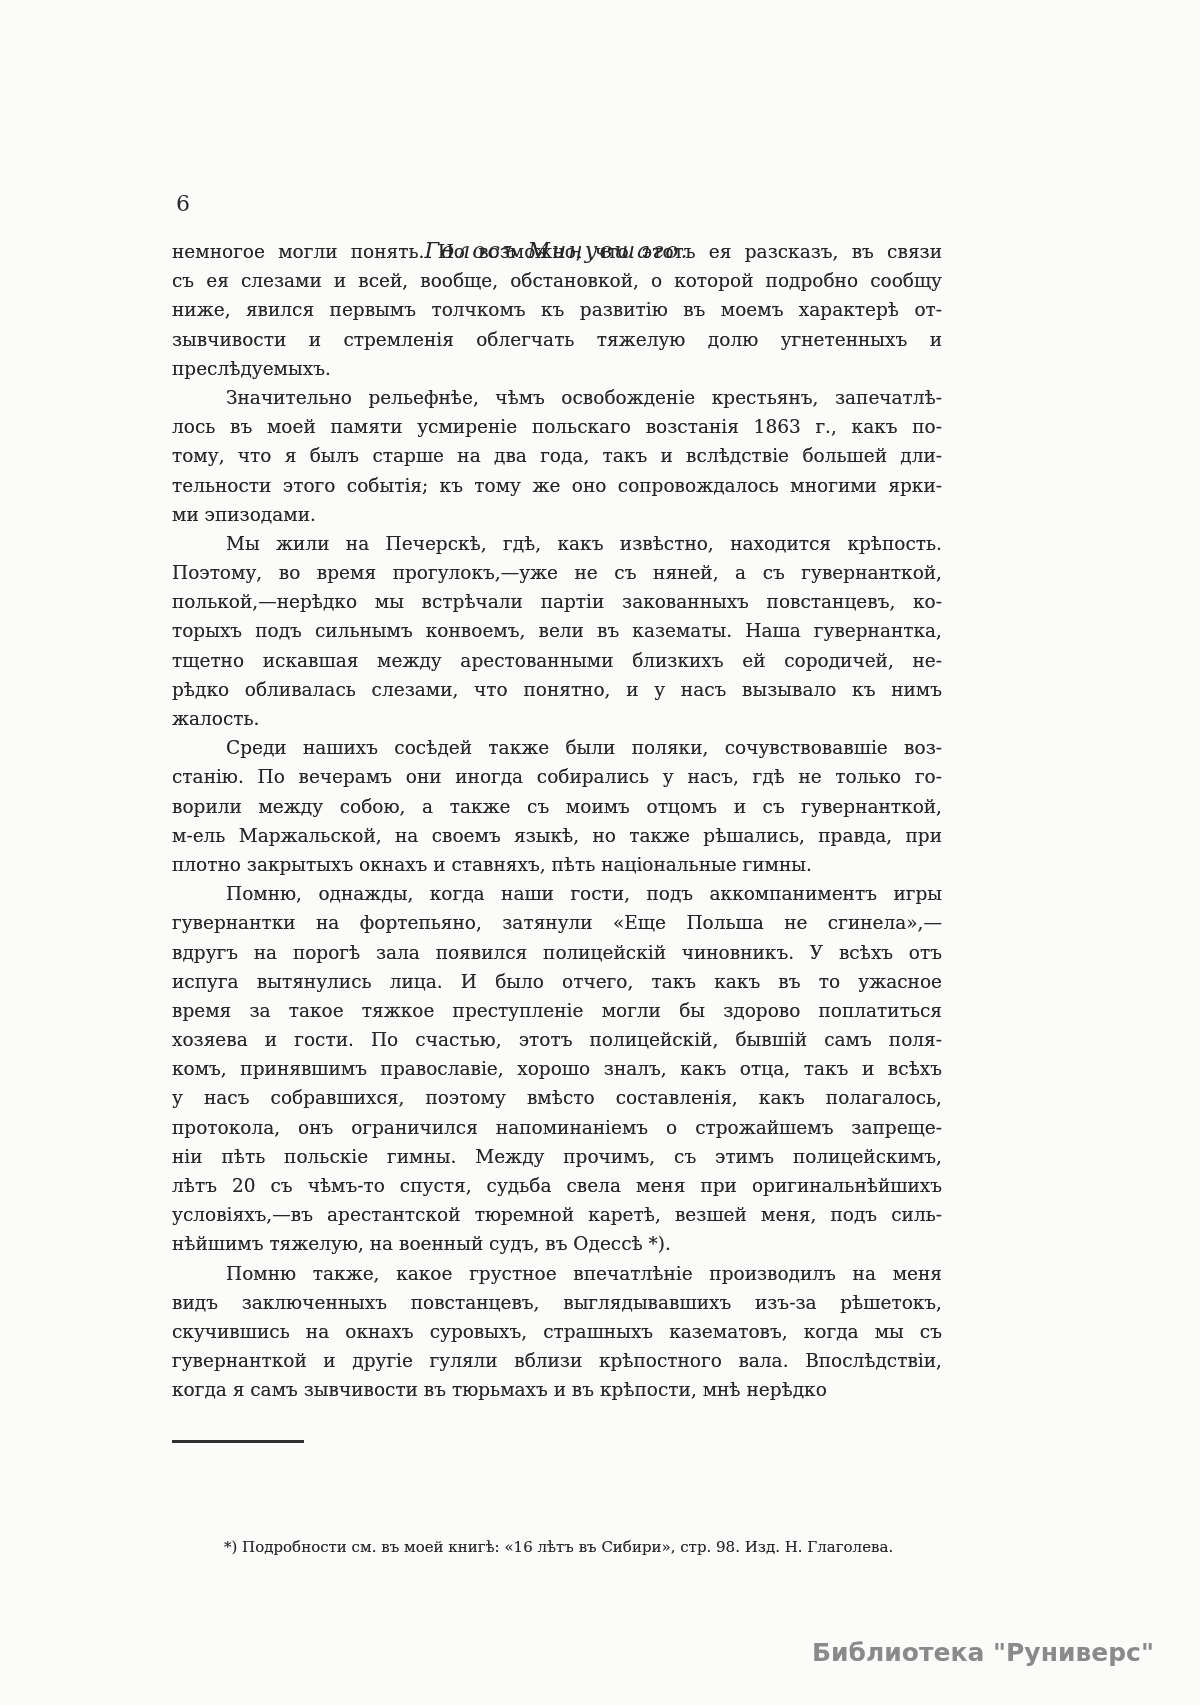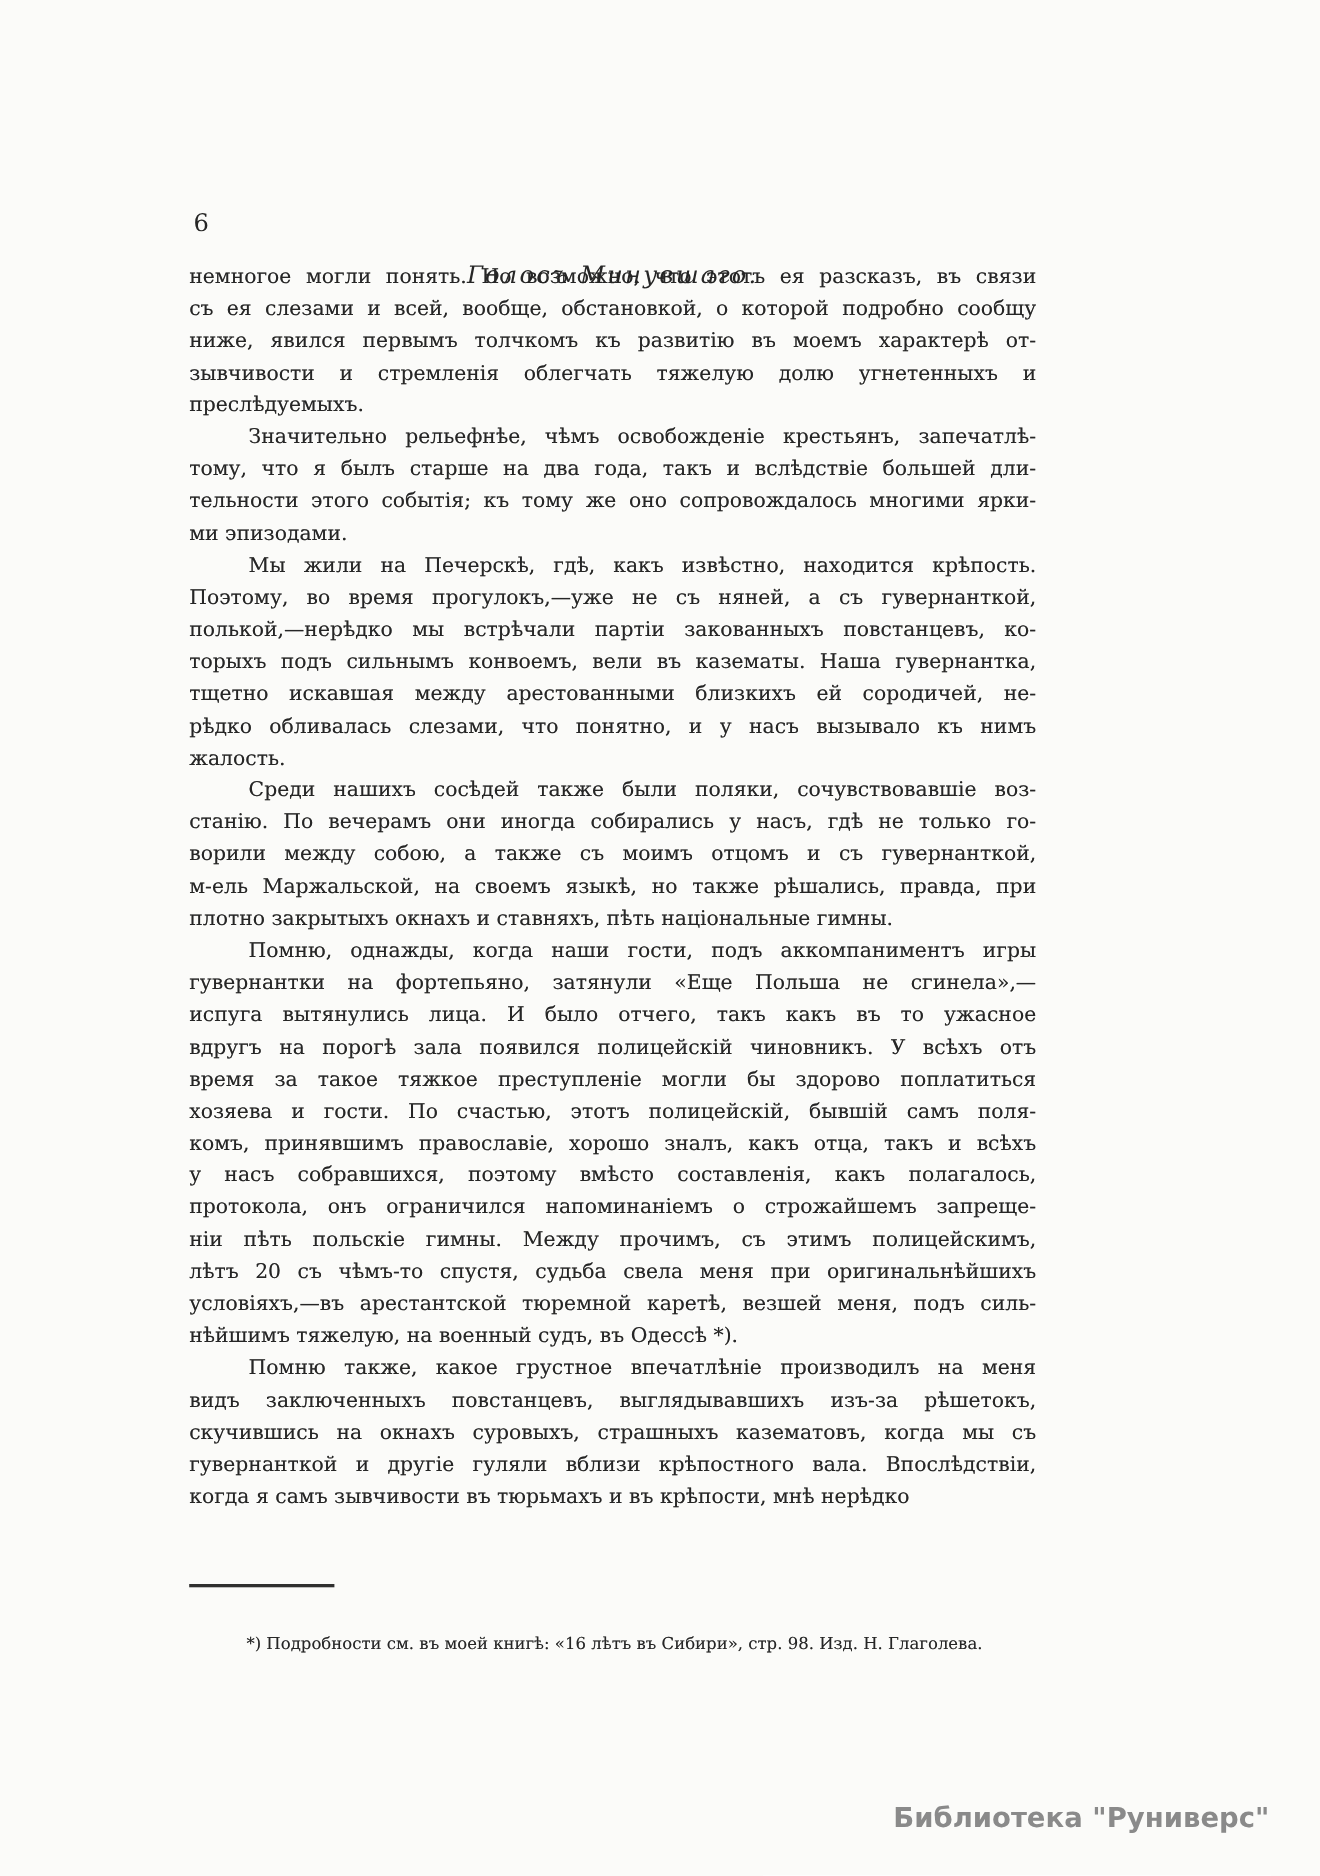--- a/index.html
+++ b/index.html
@@ -53,21 +53,21 @@
   .line.first { text-indent: 54px; }
   .footnote-sep {
     position: absolute;
     top: 1440px;
     left: 172px;
     width: 132px;
     border-top: 3px solid #2f2f2f;
   }
   .footnote {
     position: absolute;
-    top: 1484px;
+    top: 1537px;
     left: 172px;
     width: 772px;
     font-size: 15px;
     line-height: 20px;
     text-indent: 52px;
     text-shadow: 0 0 0.5px rgba(20,20,20,0.4);
   }
   .watermark {
     position: absolute;
     top: 1638px;
@@ -91,20 +91,21 @@
   <main class="text-block">
       <div class="paragraph">
         <div class="line">немногое могли понять. Но возможно, что этотъ ея разсказъ, въ связи</div>
         <div class="line">съ ея слезами и всей, вообще, обстановкой, о которой подробно сообщу</div>
         <div class="line">ниже, явился первымъ толчкомъ къ развитію въ моемъ характерѣ от-</div>
         <div class="line">зывчивости и стремленія облегчать тяжелую долю угнетенныхъ и</div>
         <div class="line last">преслѣдуемыхъ.</div>
       </div>
       <div class="paragraph">
         <div class="line first">Значительно рельефнѣе, чѣмъ освобожденіе крестьянъ, запечатлѣ-</div>
+        <div class="line">лось въ моей памяти усмиреніе польскаго возстанія 1863 г., какъ по-</div>
         <div class="line">тому, что я былъ старше на два года, такъ и вслѣдствіе большей дли-</div>
         <div class="line">тельности этого событія; къ тому же оно сопровождалось многими ярки-</div>
         <div class="line last">ми эпизодами.</div>
       </div>
       <div class="paragraph">
         <div class="line first">Мы жили на Печерскѣ, гдѣ, какъ извѣстно, находится крѣпость.</div>
         <div class="line">Поэтому, во время прогулокъ,—уже не съ няней, а съ гувернанткой,</div>
         <div class="line">полькой,—нерѣдко мы встрѣчали партіи закованныхъ повстанцевъ, ко-</div>
         <div class="line">торыхъ подъ сильнымъ конвоемъ, вели въ казематы. Наша гувернантка,</div>
         <div class="line">тщетно искавшая между арестованными близкихъ ей сородичей, не-</div>
@@ -114,22 +115,22 @@
       <div class="paragraph">
         <div class="line first">Среди нашихъ сосѣдей также были поляки, сочувствовавшіе воз-</div>
         <div class="line">станію. По вечерамъ они иногда собирались у насъ, гдѣ не только го-</div>
         <div class="line">ворили между собою, а также съ моимъ отцомъ и съ гувернанткой,</div>
         <div class="line">м-ель Маржальской, на своемъ языкѣ, но также рѣшались, правда, при</div>
         <div class="line last">плотно закрытыхъ окнахъ и ставняхъ, пѣть національные гимны.</div>
       </div>
       <div class="paragraph">
         <div class="line first">Помню, однажды, когда наши гости, подъ аккомпаниментъ игры</div>
         <div class="line">гувернантки на фортепьяно, затянули «Еще Польша не сгинела»,—</div>
+        <div class="line">вдругъ на порогѣ зала появился полицейскій чиновникъ. У всѣхъ отъ</div>
         <div class="line">испуга вытянулись лица. И было отчего, такъ какъ въ то ужасное</div>
-        <div class="line">вдругъ на порогѣ зала появился полицейскій чиновникъ. У всѣхъ отъ</div>
         <div class="line">время за такое тяжкое преступленіе могли бы здорово поплатиться</div>
         <div class="line">хозяева и гости. По счастью, этотъ полицейскій, бывшій самъ поля-</div>
         <div class="line">комъ, принявшимъ православіе, хорошо зналъ, какъ отца, такъ и всѣхъ</div>
         <div class="line">у насъ собравшихся, поэтому вмѣсто составленія, какъ полагалось,</div>
         <div class="line">протокола, онъ ограничился напоминаніемъ о строжайшемъ запреще-</div>
         <div class="line">ніи пѣть польскіе гимны. Между прочимъ, съ этимъ полицейскимъ,</div>
         <div class="line">лѣтъ 20 съ чѣмъ-то спустя, судьба свела меня при оригинальнѣйшихъ</div>
         <div class="line">условіяхъ,—въ арестантской тюремной каретѣ, везшей меня, подъ силь-</div>
         <div class="line last">нѣйшимъ тяжелую, на военный судъ, въ Одессѣ *).</div>
       </div>

